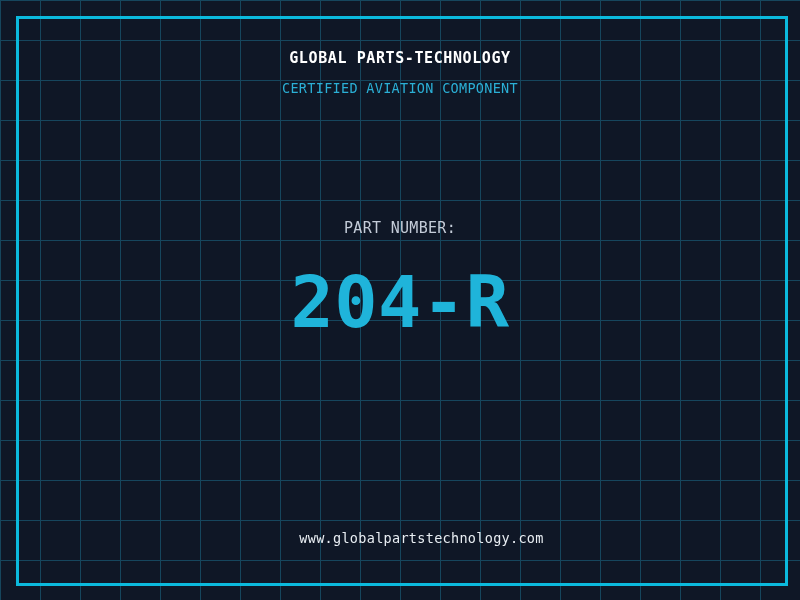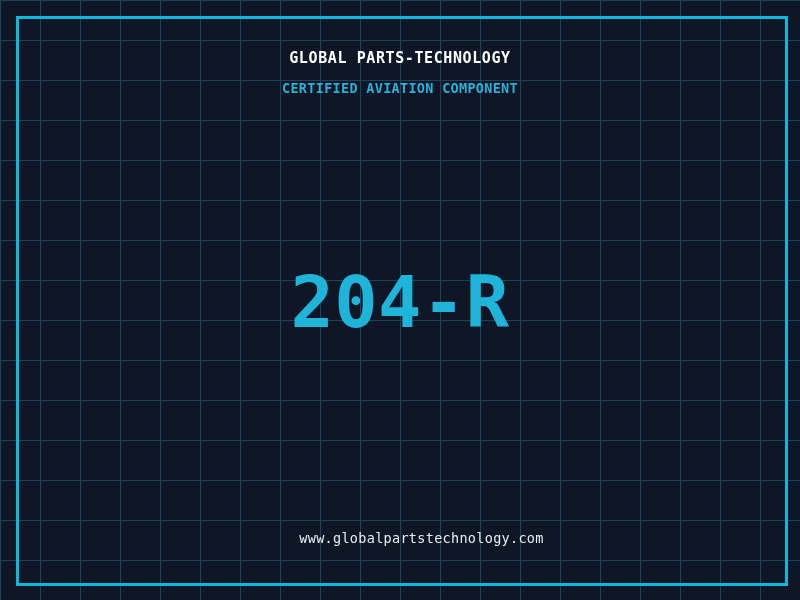--- a/index.html
+++ b/index.html
@@ -31,21 +31,20 @@
   .txt{
     position:absolute;left:0;right:0;text-align:center;white-space:pre;
   }
   .company-title{
     top:49px;font-size:15px;font-weight:bold;letter-spacing:0.6px;
     color:var(--title-text);
   }
   .cert-subtitle{
     top:80px;font-size:13.5px;letter-spacing:0.3px;
     color:var(--subtitle-text);
-    font-weight:bold;
   }
   .part-label{
     top:219px;font-size:15px;letter-spacing:0.3px;
     color:var(--label-text);
   }
   .part-number{
     top:264px;font-size:72px;line-height:76px;font-weight:bold;letter-spacing:0.5px;
     color:var(--part-number-text);
   }
   .website{
@@ -57,17 +56,18 @@
 </head>
 <body>
 
 <div class="canvas">
   <div class="frame"></div>
 
   <div class="txt company-title">GLOBAL PARTS-TECHNOLOGY</div>
 
   <div class="txt cert-subtitle">CERTIFIED AVIATION COMPONENT</div>
 
+  <div class="txt part-label">PART NUMBER:</div>
 
   <div class="txt part-number">204-R</div>
 
   <div class="txt website">www.globalpartstechnology.com</div>
 </div>
 
 </body></html>

